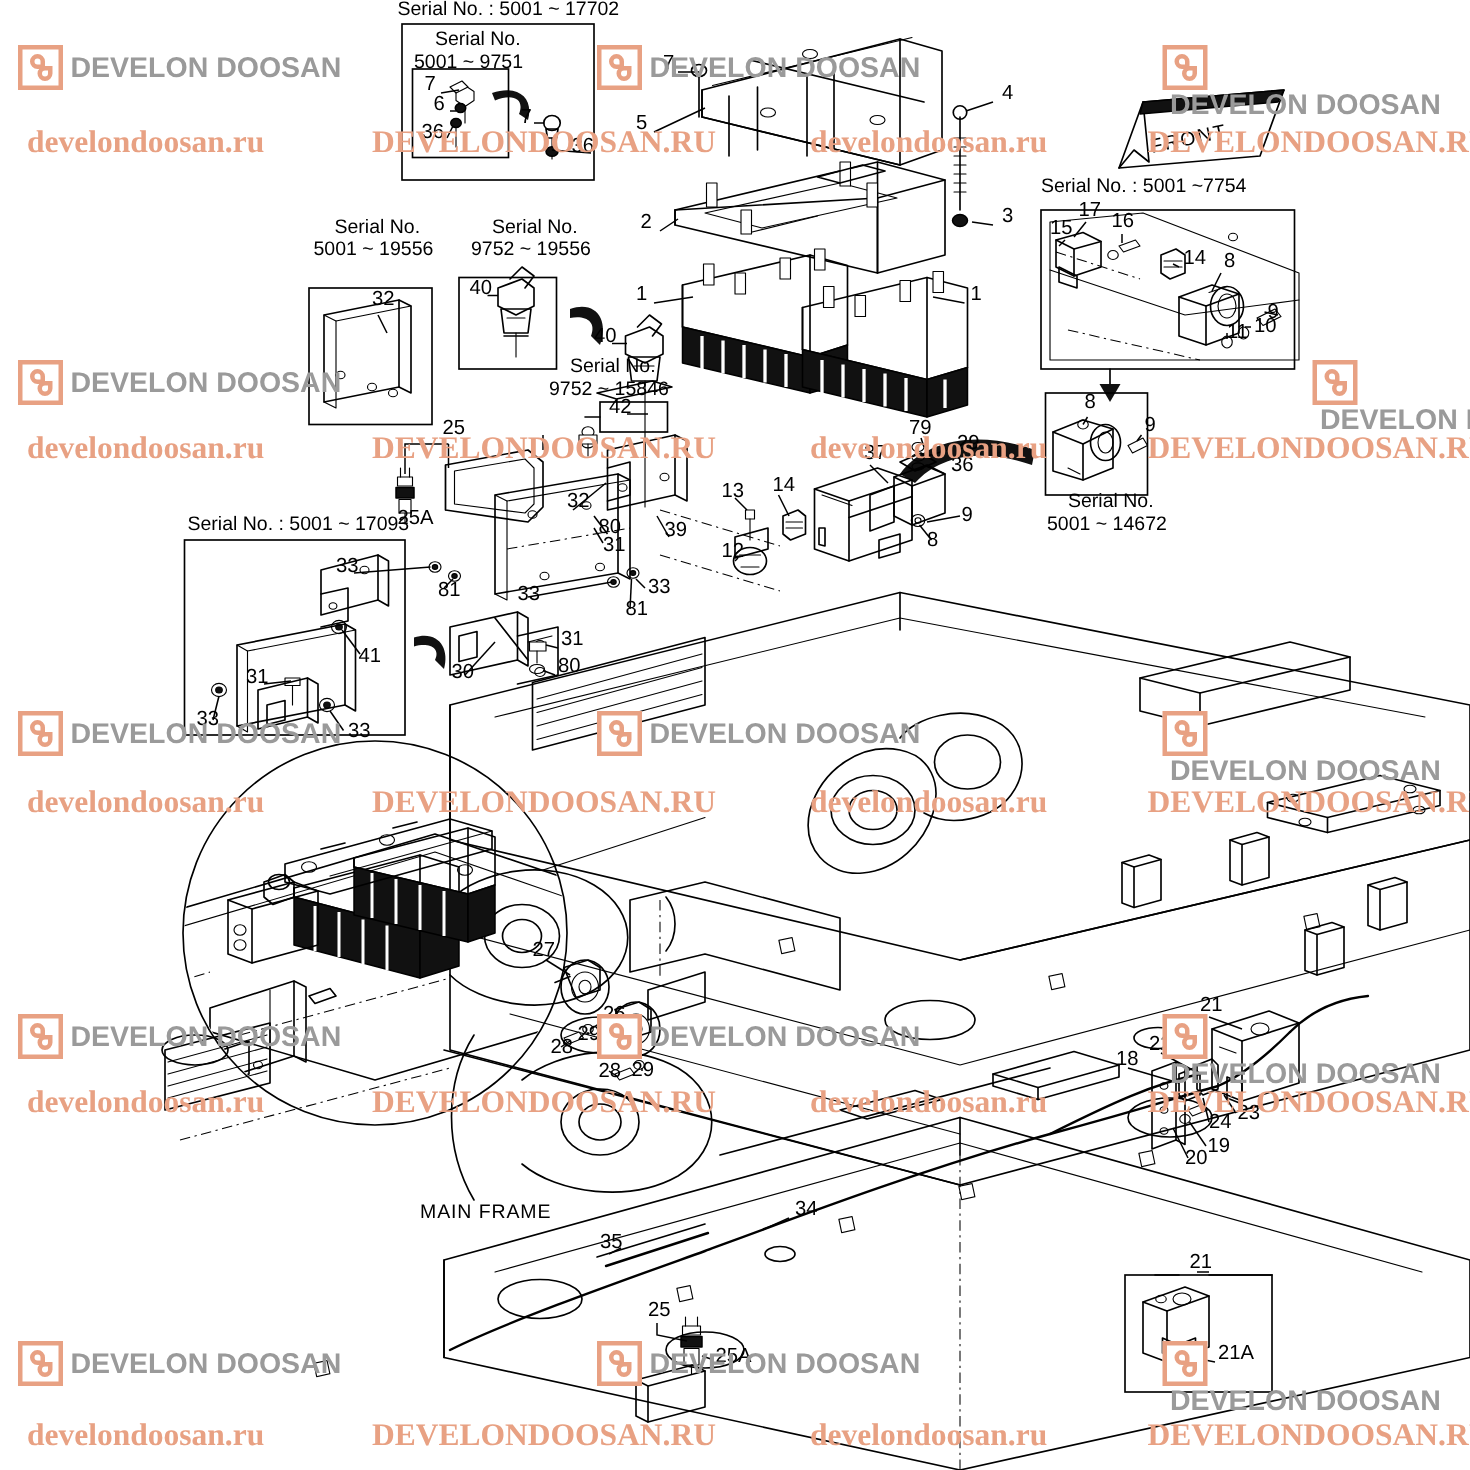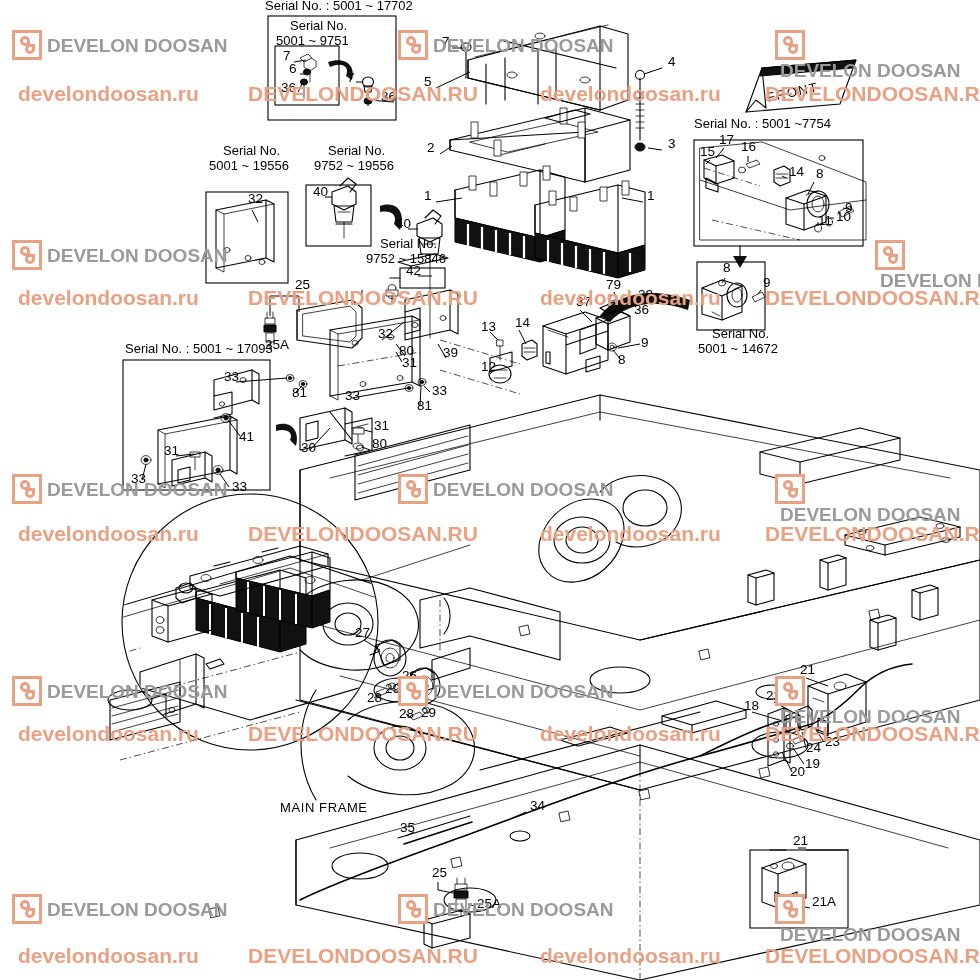--- a/index.html
+++ b/index.html
@@ -13,21 +13,21 @@
      border:3px solid #e8a183;box-sizing:border-box;position:relative;background:#fff;}
   .wm-logo .bx:before{content:"";position:absolute;left:5px;top:3px;width:10px;height:10px;
      border:3px solid #e8a183;border-radius:50% 50% 0 50%;box-sizing:border-box;}
   .wm-logo .bx:after{content:"";position:absolute;right:4px;bottom:3px;width:10px;height:10px;
      border:3px solid #e8a183;border-radius:50% 0 50% 50%;box-sizing:border-box;}
   .wm-logo .tw{display:inline-block;vertical-align:middle;margin-left:5px;}
   .wm-logo .tw .ln{height:2px;background:#bfbfbf;width:100%;}
   .wm-logo .tw .tx{font-family:"Liberation Sans Narrow","Liberation Sans",sans-serif;
      font-weight:bold;font-size:19px;letter-spacing:0px;color:#9a9a9a;
      transform:scaleX(0.92);transform-origin:left center;white-space:nowrap;line-height:21px;}
-  .wm-url{position:absolute;font-family:Liberation Sans, sans-serif;font-weight:bold;
+  .wm-url{position:absolute;font-family:Liberation Serif, serif;font-weight:bold;
      color:#e8a183;white-space:nowrap;}
   .wm-url.lo{font-size:21px;}
   .wm-url.up{font-size:21px;}
   text{font-family:"Liberation Sans",sans-serif;}
 </style>
 </head>
 <body>
 
 <div id="page">
 

